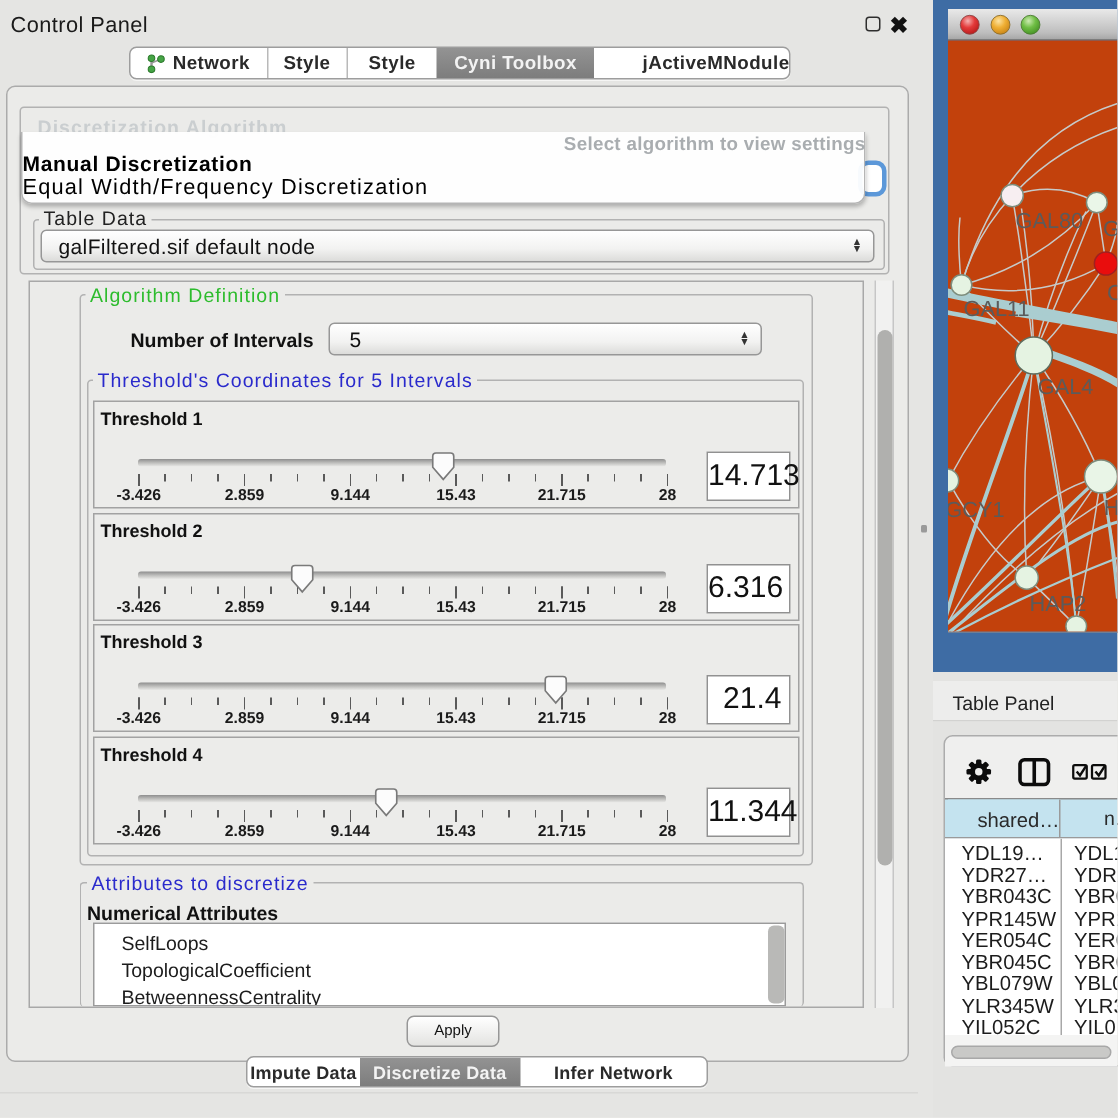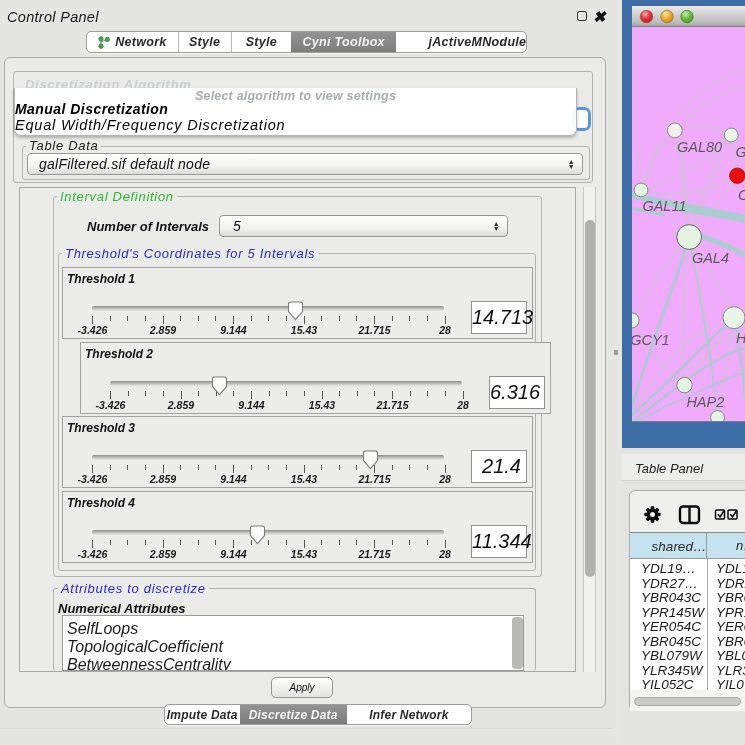--- a/index.html
+++ b/index.html
@@ -1,18 +1,18 @@
 <!DOCTYPE html>
 <html><head>
 <meta charset="utf-8">
 <style>
   * { margin:0; padding:0; box-sizing:border-box; }
   html,body { width:745px; height:745px; overflow:hidden; }
   body { font-family:"Liberation Sans", sans-serif; background:#e5e5e3; }
-  #stage { position:relative; width:745px; height:544px;font-style:italic; }
+  #stage { position:relative; width:745px; height:544px; }
   .abs { position:absolute; }
   .seg { display:flex; align-items:center; justify-content:center; color:#2a2a2a;
          font-size:inherit; font-weight:bold; height:100%; }
   .seg.sel { background:linear-gradient(#939393,#7d7d7d); color:#f3f3f3; }
   .segbar { background:#fff; border:1px solid #9d9d9d; border-radius:5px; overflow:hidden;
             display:flex; box-shadow:0 1px 0 rgba(255,255,255,.6); }
   .vsep { width:1px; background:#b9b9b9; height:100%; }
   .grp { position:absolute; border:1px solid #b2b2b2; border-radius:3px; }
   .grplabel { position:absolute; background:#ebebe9; padding:0 3px; font-size:13px; letter-spacing:0.7px; line-height:13px; }
   .combo { position:absolute; border:1px solid #979797; border-radius:4px;
@@ -76,21 +76,21 @@
         <span>▼</span>
       </span>
   </div>
 
   <div class="abs" style="left:19px;top:187px;width:557px;height:485px;border:1px solid #a8a8a8;background:#ebebe9;"></div>
 
   <div class="abs" style="left:583px;top:187px;width:13px;height:485px;background:#f1f1f0;border-left:1px solid #c6c6c6;border-right:1px solid #c6c6c6;"></div>
   <div class="abs" style="left:584.5px;top:220px;width:10px;height:357px;background:#b0b0ae;border-radius:5px;"></div>
 
   <div class="grp" style="left:53px;top:196px;width:489px;height:381px;"></div>
-  <div class="grplabel" style="left:57px;top:190px;color:#2dbc2d;">Interval Definition</div>
+  <div class="grplabel" style="left:57px;top:190px;color:#2dbc2d;">Algorithm Definition</div>
 
   <div class="abs" style="left:87px;top:219px;font-size:13px;font-weight:bold;color:#111;">Number of Intervals</div>
   <div class="combo" style="left:219px;top:215px;width:289px;height:22px;padding-left:13px;">5
     <span class="arr" style="font-size:7px;line-height:5px;">
         <span>▲</span>
         <span>▼</span>
       </span>
   </div>
 
   <div class="grp" style="left:58px;top:253px;width:478px;height:318px;"></div>
@@ -105,21 +105,21 @@
     <span class="tick-label" style="left:100px;">2.859</span>
     <span class="tick-label" style="left:170.5px;">9.144</span>
     <span class="tick-label" style="left:241px;">15.43</span>
     <span class="tick-label" style="left:311.5px;">21.715</span>
     <span class="tick-label" style="left:382px;">28</span>
     <svg class="thumb" style="left:224px;" width="17" height="20" viewBox="0 0 17 20">
         <path d="M1.5,3.2 Q1.5,1 3.7,1 L13.3,1 Q15.5,1 15.5,3.2 L15.5,10.5 L8.5,18.6 L1.5,10.5 Z" fill="#fcfcfc" stroke="#7a7a7a" stroke-width="1.1"></path>
       </svg>
     <div class="vbox">14.713</div>
   </div>
-  <div class="tbox" style="top:341.5px;margin-left:18px;">
+  <div class="tbox" style="top:341.5px;">
     <div class="tlab">Threshold 2</div>
     <div class="track"></div>
       <div class="minor"></div>
       <div class="major"></div>
     <span class="tick-label" style="left:29.5px;">-3.426</span>
     <span class="tick-label" style="left:100px;">2.859</span>
     <span class="tick-label" style="left:170.5px;">9.144</span>
     <span class="tick-label" style="left:241px;">15.43</span>
     <span class="tick-label" style="left:311.5px;">21.715</span>
     <span class="tick-label" style="left:382px;">28</span>
@@ -158,36 +158,36 @@
     <svg class="thumb" style="left:186.2px;" width="17" height="20" viewBox="0 0 17 20">
         <path d="M1.5,3.2 Q1.5,1 3.7,1 L13.3,1 Q15.5,1 15.5,3.2 L15.5,10.5 L8.5,18.6 L1.5,10.5 Z" fill="#fcfcfc" stroke="#7a7a7a" stroke-width="1.1"></path>
       </svg>
     <div class="vbox">11.344</div>
   </div>
 
   <div class="grp" style="left:53px;top:588px;width:483px;height:83px;border-bottom:none;"></div>
   <div class="grplabel" style="left:58px;top:582px;color:#2a2acc;">Attributes to discretize</div>
   <div class="abs" style="left:58px;top:601px;font-size:13px;font-weight:bold;color:#111;">Numerical Attributes</div>
   <div class="abs" style="left:62px;top:615px;width:462px;height:56px;background:#fff;border:1px solid #9b9b9b;overflow:hidden;">
-    <div style="padding:4px 0 0 4px;font-size:16px;color:#1c1c1c;line-height:18px;">SelfLoops<br>TopologicalCoefficient<br>BetweennessCentrality</div>
+    <div style="padding:4px 0 0 18px;font-size:13px;color:#1c1c1c;line-height:18px;">SelfLoops<br>TopologicalCoefficient<br>BetweennessCentrality</div>
   </div>
   <div class="abs" style="left:512px;top:617px;width:11px;height:52px;background:#b9b9b7;border-radius:4px;"></div>
 
   <div class="abs" style="left:271px;top:677px;width:62px;height:21px;border:1px solid #979797;border-radius:5px;background:linear-gradient(#ffffff,#e3e3e1);font-size:10px;color:#111;display:flex;align-items:center;justify-content:center;">Apply</div>
 
   <div class="abs segbar" style="left:164px;top:704px;width:308px;height:21px;font-size:12px;letter-spacing:0.2px;">
     <div class="seg" style="width:75px;">Impute Data</div>
     <div class="seg sel" style="width:108px;">Discretize Data</div>
     <div class="seg" style="width:125px;">Infer Network</div>
   </div>
 
   <div class="abs" style="left:0;top:728px;width:612px;height:1px;background:#d8d8d6;"></div>
 
   <div class="abs" style="left:14px;top:88px;width:563px;height:48px;background:rgba(255,255,255,0.95);border:1px solid #b5b5b5;border-top:none;border-radius:0 0 7px 7px;box-shadow:0 2px 3px rgba(0,0,0,0.25);"></div>
-  <div class="abs" style="left:14px;top:89px;width:563px;text-align:center;font-size:12.5px;letter-spacing:0.2px;font-weight:bold;color:#a9adb0;">Select algorithm to view settings</div>
+  <div class="abs" style="left:14px;top:89px;width:563px;text-align:right;font-size:12.5px;letter-spacing:0.2px;font-weight:bold;color:#a9adb0;">Select algorithm to view settings</div>
   <div class="abs" style="left:15px;top:101px;font-size:14px;letter-spacing:0.45px;font-weight:bold;color:#000;">Manual Discretization</div>
   <div class="abs" style="left:15px;top:117px;font-size:14.5px;letter-spacing:0.8px;color:#000;">Equal Width/Frequency Discretization</div>
 
   <div class="abs" style="left:614px;top:350px;width:4px;height:5px;background:#9a9a9a;border-radius:1px;"></div>
 
   <div class="abs" style="left:622px;top:0;width:123px;height:448px;background:#3e6ca4;"></div>
   <div class="abs" style="left:632px;top:6px;width:113px;height:21px;background:linear-gradient(#e9e9e9,#bdbdbd 80%,#a8a8a8);border-bottom:1px solid #7d7d7d;"></div>
   <svg class="abs" style="left:632px;top:6px;" width="113" height="21" viewBox="0 0 113 21">
     <defs>
       <radialGradient id="rg" cx="0.4" cy="0.3" r="0.8">
@@ -203,21 +203,21 @@
       <radialGradient id="gg" cx="0.4" cy="0.3" r="0.8">
         <stop offset="0" stop-color="#cdeab2"></stop>
           <stop offset="0.45" stop-color="#6fbe45"></stop>
           <stop offset="1" stop-color="#3f8a1f"></stop>
       </radialGradient>
     </defs>
     <circle cx="14.5" cy="10.5" r="6.3" fill="url(#rg)" stroke="#8a4444" stroke-width="0.6"></circle>
     <circle cx="35" cy="10.5" r="6.3" fill="url(#yg)" stroke="#8a6d2c" stroke-width="0.6"></circle>
     <circle cx="55" cy="10.5" r="6.3" fill="url(#gg)" stroke="#4c7a33" stroke-width="0.6"></circle>
   </svg>
-  <div class="abs" style="left:632px;top:27px;width:113px;height:395px;background:#f0abfc;overflow:hidden;border-bottom:1px solid #6f7f96;">
+  <div class="abs" style="left:632px;top:27px;width:113px;height:395px;background:#c2410c;overflow:hidden;border-bottom:1px solid #6f7f96;">
     <svg width="113" height="395" viewBox="0 0 113 395" id="netsvg">
       <g fill="none" stroke="#c6cac9" stroke-width="1">
         <path d="M113,58 Q72,72 42.8,103.4"></path>
         <path d="M113,42 Q38,66 9,163"></path>
         <path d="M42.8,103.4 Q72,93 99.2,108"></path>
         <path d="M42.8,103.4 Q52,158 57.2,210"></path>
         <path d="M42.8,103.4 Q18,130 9,163"></path>
         <path d="M99.2,108 L105.3,148.7"></path>
         <path d="M99.2,108 Q80,158 57.2,210"></path>
         <path d="M105.3,148.7 Q84,182 57.2,210"></path>

